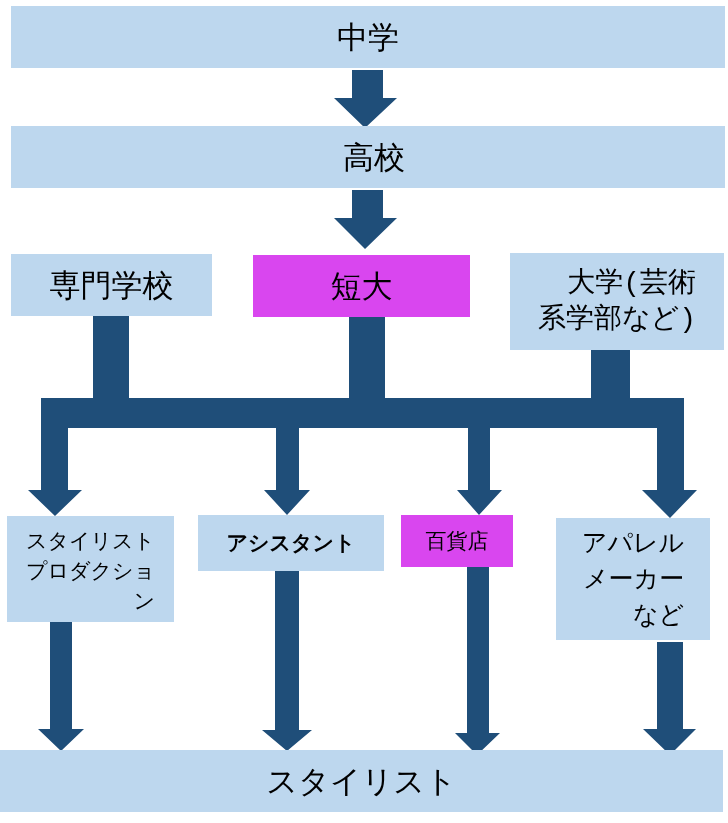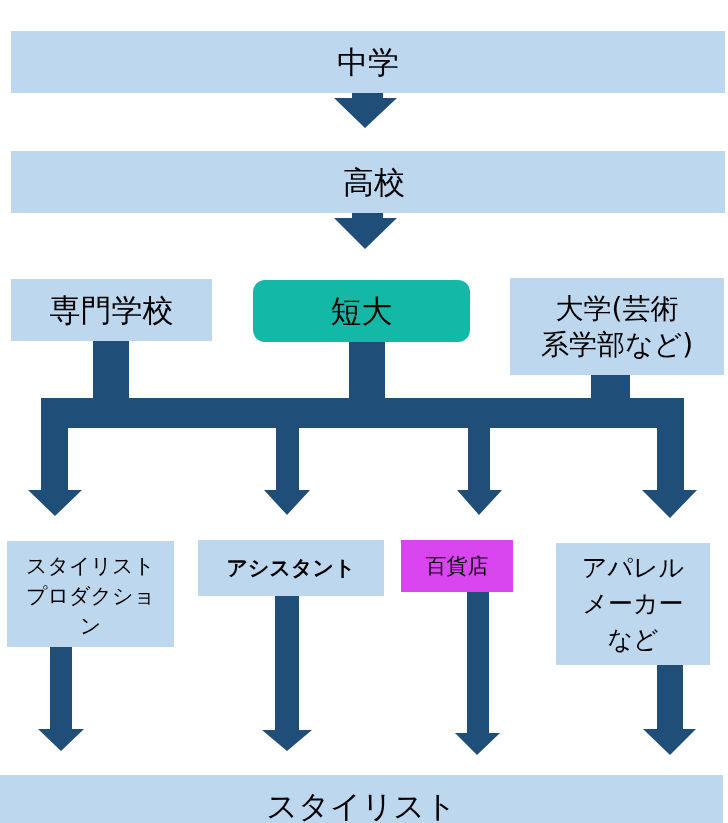--- a/index.html
+++ b/index.html
@@ -1,22 +1,22 @@
 <!DOCTYPE html>
 <html><head>
   <meta charset="utf-8">
   <style>
     html, body { margin: 0; padding: 0; background: #ffffff; }
     body { width: 728px; height: 823px; position: relative; overflow: hidden;
            font-family: "DejaVu Sans", sans-serif; color: #000; }
     .box { position: absolute; background: #BDD7EE; display: flex;
-           align-items: center; justify-content: center; text-align: center;
-           box-sizing: border-box; margin-top: 25px; }
+           align-items: center; justify-content: center; text-align: right;
+           box-sizing: border-box; }
     .lg { font-size: 31px; line-height: 36px; }
-    .md { font-size: 28px; line-height: 36px; }
+    .md { font-size: 28px; line-height: 36px; font-family: Liberation Mono, monospace; }
     .sm { font-size: 21px; line-height: 30px; }
     .box .t { white-space: pre-line; }
     svg#arrows { position: absolute; left: 0; top: 0; }
     .nav { fill: #1F4E79; }
   </style>
 </head>
 <body>
 
 <svg id="arrows" width="728" height="823">
 
@@ -46,21 +46,21 @@
 </div>
 
 <div class="box lg" style="left: 11px; top: 126px; width: 714px; height: 62px; background: rgb(189, 215, 238); padding-left: 12px;">
   <span class="t">高校</span>
 </div>
 
 <div class="box lg" style="left: 11px; top: 254px; width: 201px; height: 62px; background: rgb(189, 215, 238);">
   <span class="t">専門学校</span>
 </div>
 
-<div class="box lg" style="left: 253px; top: 255px; width: 217px; height: 62px; background: #14b8a6; border-radius: 12px;">
+<div class="box lg" style="left: 253px; top: 255px; width: 217px; height: 62px; background: #d946ef;">
   <span class="t">短大</span>
 </div>
 
 <div class="box md" style="left: 510px; top: 253px; width: 214px; height: 97px; background: rgb(189, 215, 238);">
   <span class="t">大学(芸術
 系学部など)</span>
 </div>
 
 <div class="box sm" style="left: 7px; top: 516px; width: 167px; height: 106px; align-items: flex-start; padding-top: 10px; background: rgb(189, 215, 238);">
   <span class="t">スタイリスト

